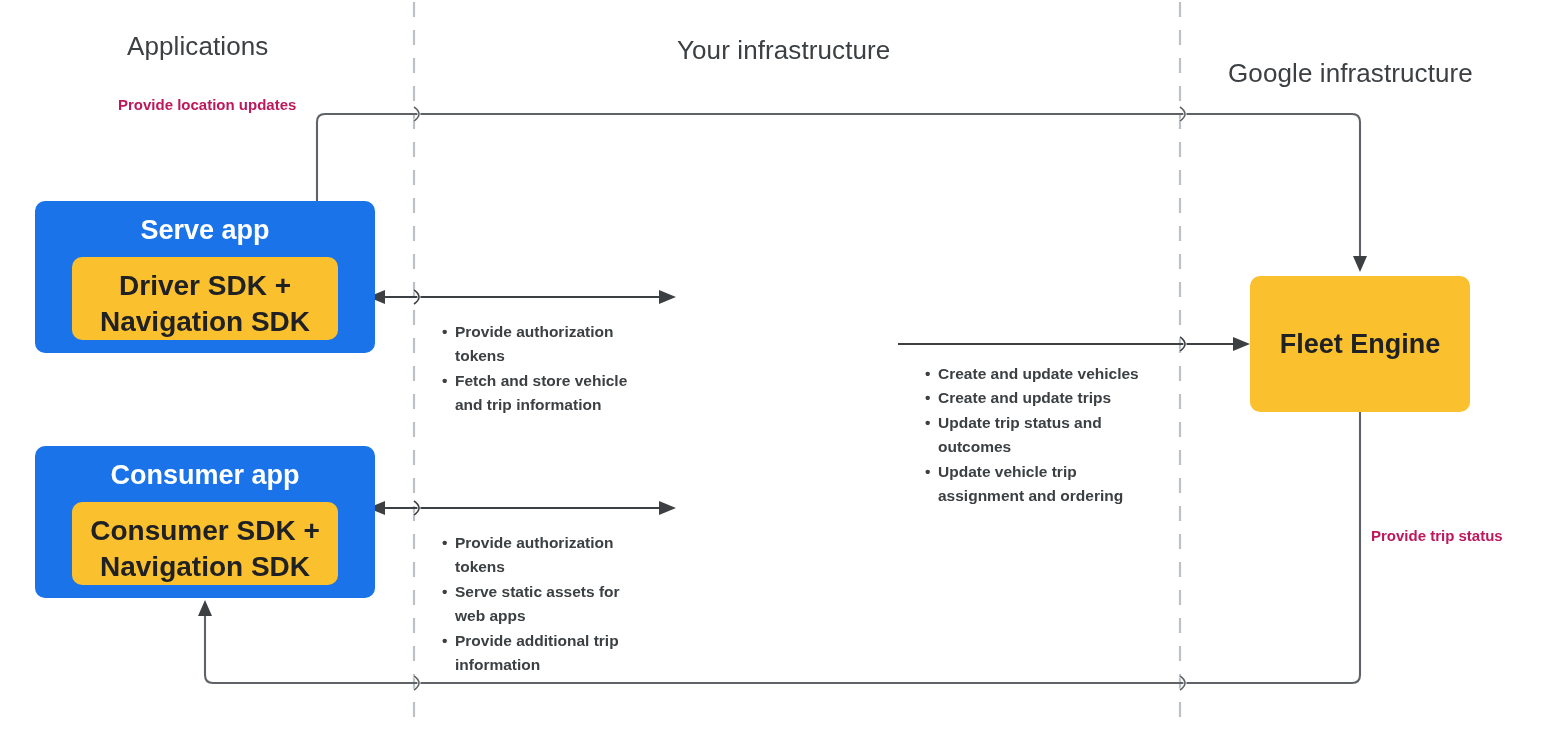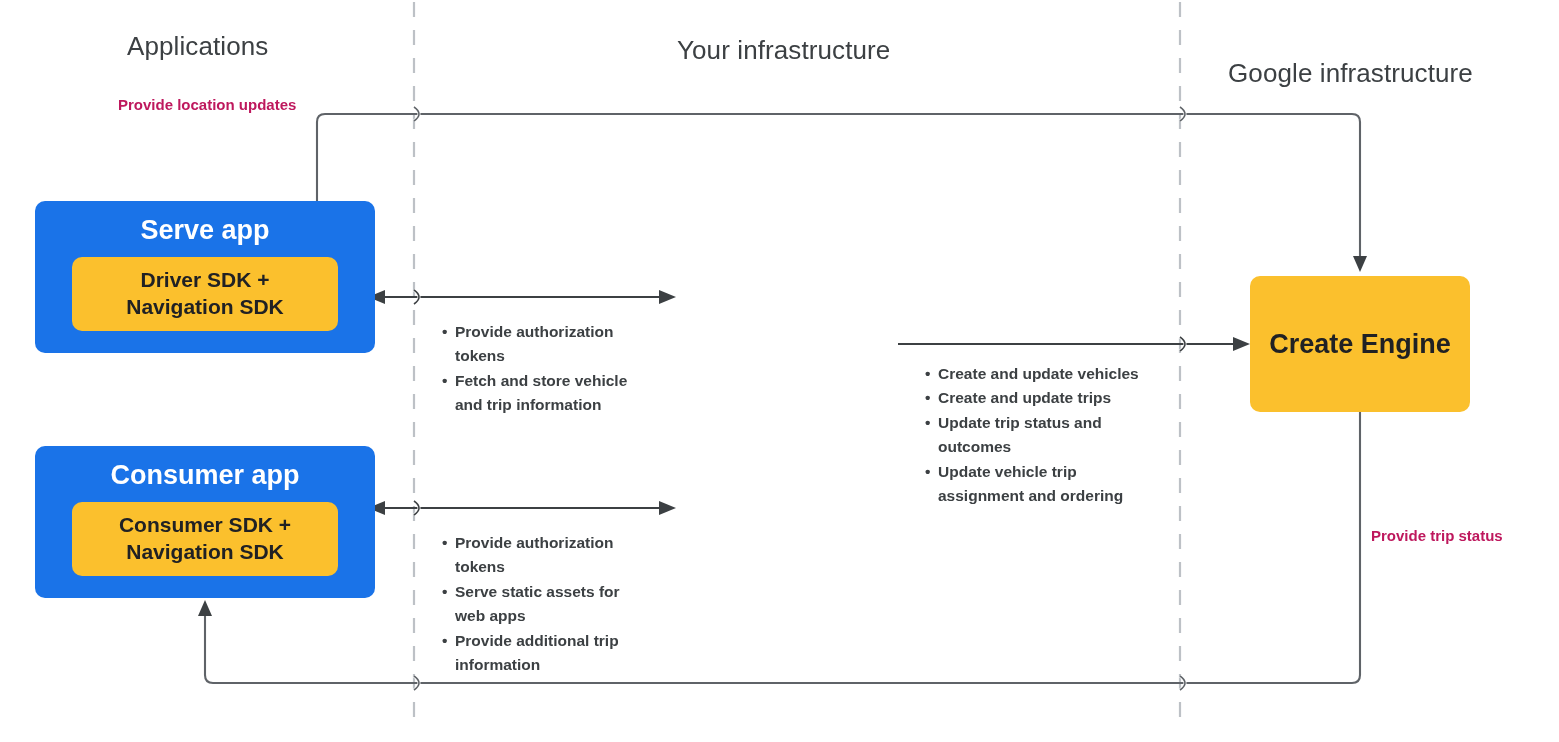--- a/index.html
+++ b/index.html
@@ -76,25 +76,25 @@
     position: absolute;
     left: 0; right: 0;
     top: 14px;
     font-size: 27px;
   }
   .sdk-box {
     position: absolute;
     left: 37px;
     top: 56px;
     width: 266px;
-    height: 74px;
+    height: 83px;
     display: flex;
-    align-items: center;
+    align-items: flex-end;
     justify-content: center;
-    font-size: 21px;
+    font-size: 28px;
   }
   #title-your-server {
     position: absolute;
     left: 0; right: 0;
     top: 20px;
     font-size: 27px;
   }
   #title-fleet-engine {
     position: absolute;
     left: 0; right: 0;
@@ -223,21 +223,21 @@
     <div class="sdk-box node-yellow node-title-dark">
       <div>
         <div>Consumer SDK +</div>
         <div>Navigation SDK</div>
       </div>
     </div>
   </div>
 
 
   <div class="node node-yellow" id="box-fleet-engine">
-    <div class="node-title-dark" id="title-fleet-engine">Create Engine</div>
+    <div class="node-title-dark" id="title-fleet-engine">Fleet Engine</div>
   </div>
 
   <div class="edge-label" id="label-location-updates">Provide location updates</div>
   <div class="edge-label" id="label-trip-status">Provide trip status</div>
 
   <div class="bullet-list" id="list-driver-server">
     <ul>
         <li>Provide authorization tokens</li>
         <li>Fetch and store vehicle and trip information</li>
       </ul>

